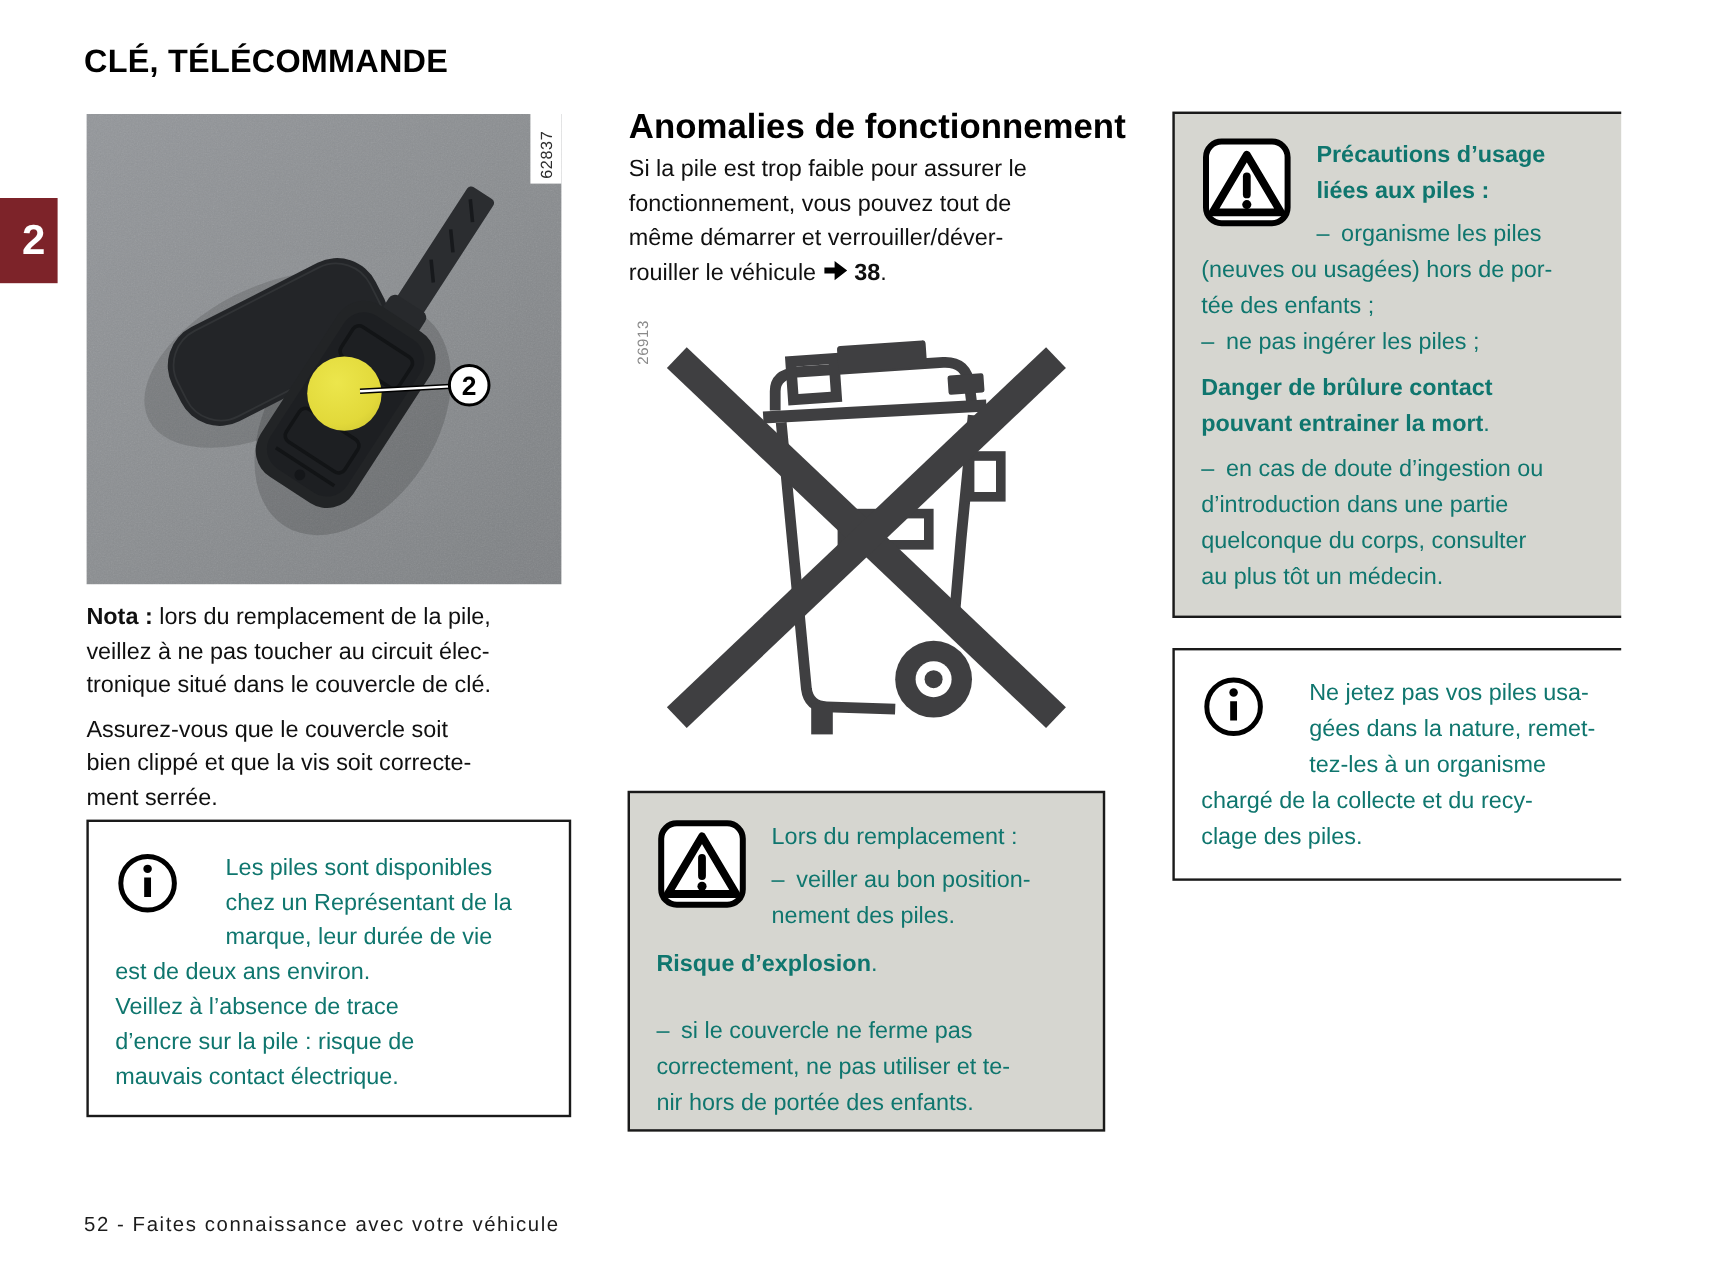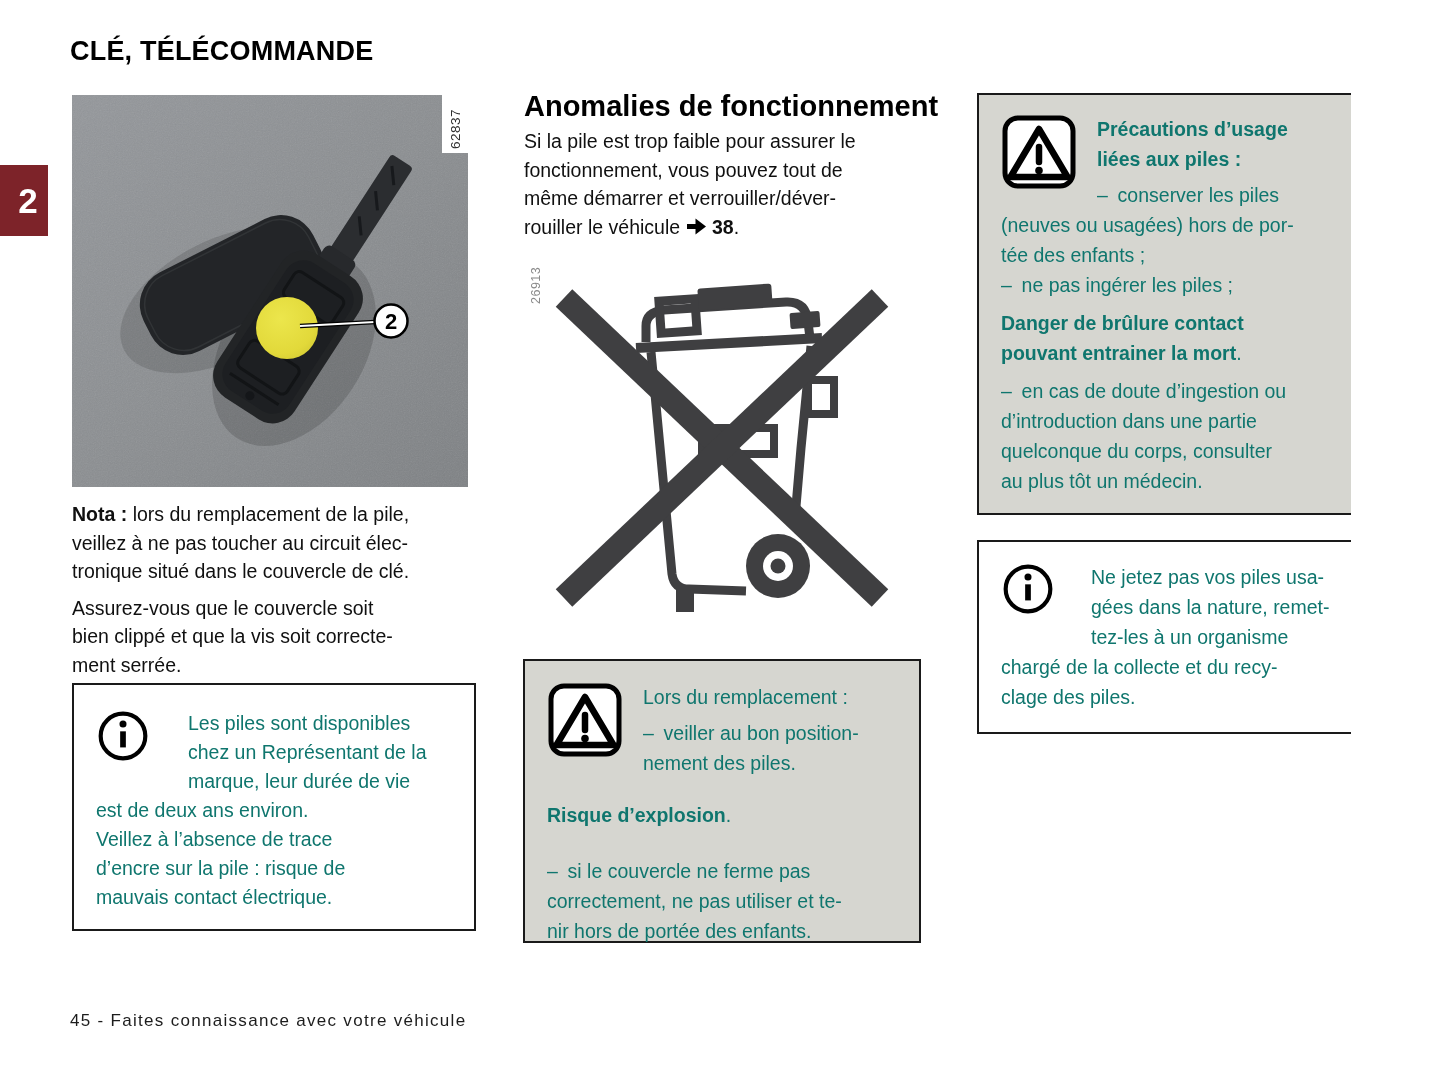--- a/index.html
+++ b/index.html
@@ -179,40 +179,40 @@
   <div class="panel gray panel-mid-warn">
     <div class="float-icon fi-warn-mid">
       <svg width="76" height="76" viewBox="0 0 76 76">
           <rect x="4" y="4" width="68" height="68" rx="13" fill="#fff" stroke="#000" stroke-width="5"></rect>
           <path d="M38,15 L66.5,63 L9.5,63 Z" fill="none" stroke="#000" stroke-width="6.5" stroke-linejoin="round"></path>
           <line x1="38" y1="33" x2="38" y2="48" stroke="#000" stroke-width="6.5" stroke-linecap="round"></line>
           <circle cx="38" cy="56.5" r="3.8" fill="#000"></circle>
         </svg>
     </div>
     <p class="box-text" style="margin-bottom:6px;">Lors du remplacement :</p>
-    <p class="box-text" style="margin-bottom:22px;">– veiller au bon position-
+    <p class="box-text" style="margin-bottom:10px;">– veiller au bon position-
 nement des piles.</p>
     <p class="box-text" style="margin-bottom:26px;"><b class="bold-frag">Risque d’explosion</b><span>.</span></p>
     <p class="box-text">– si le couvercle ne ferme pas
 correctement, ne pas utiliser et te-
 nir hors de portée des enfants.</p>
   </div>
 
   <div class="panel gray panel-right-warn">
     <div class="float-icon fi-warn-right">
       <svg width="76" height="76" viewBox="0 0 76 76">
           <rect x="4" y="4" width="68" height="68" rx="13" fill="#fff" stroke="#000" stroke-width="5"></rect>
           <path d="M38,15 L66.5,63 L9.5,63 Z" fill="none" stroke="#000" stroke-width="6.5" stroke-linejoin="round"></path>
           <line x1="38" y1="33" x2="38" y2="48" stroke="#000" stroke-width="6.5" stroke-linecap="round"></line>
           <circle cx="38" cy="56.5" r="3.8" fill="#000"></circle>
         </svg>
     </div>
     <p class="box-text bold" style="margin-bottom:6px;">Précautions d’usage
 liées aux piles :</p>
-    <p class="box-text">– conserver les piles
+    <p class="box-text">– organisme les piles
 (neuves ou usagées) hors de por-
 tée des enfants ;
 – ne pas ingérer les piles ;</p>
     <p class="box-text"><b class="bold-frag">Danger de brûlure contact
 pouvant entrainer la mort</b><span>.</span></p>
     <p class="box-text">– en cas de doute d’ingestion ou
 d’introduction dans une partie
 quelconque du corps, consulter
 au plus tôt un médecin.</p>
   </div>
@@ -225,15 +225,15 @@
           <path d="M26,21.5 L26,37" stroke="#000" stroke-width="5.5"></path>
         </svg>
     </div>
     <p class="box-text">Ne jetez pas vos piles usa-
 gées dans la nature, remet-
 tez-les à un organisme
 chargé de la collecte et du recy-
 clage des piles.</p>
   </div>
 
-  <div class="footer">45 - Faites connaissance avec votre véhicule</div>
+  <div class="footer">52 - Faites connaissance avec votre véhicule</div>
 
 </div>
 
 </body></html>

